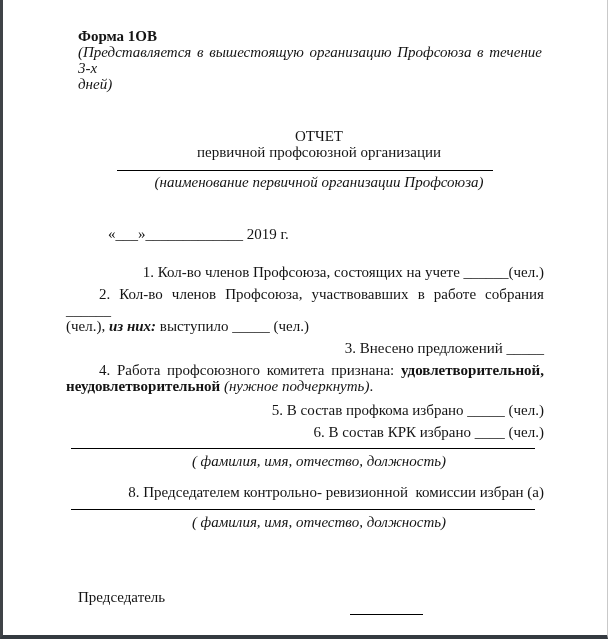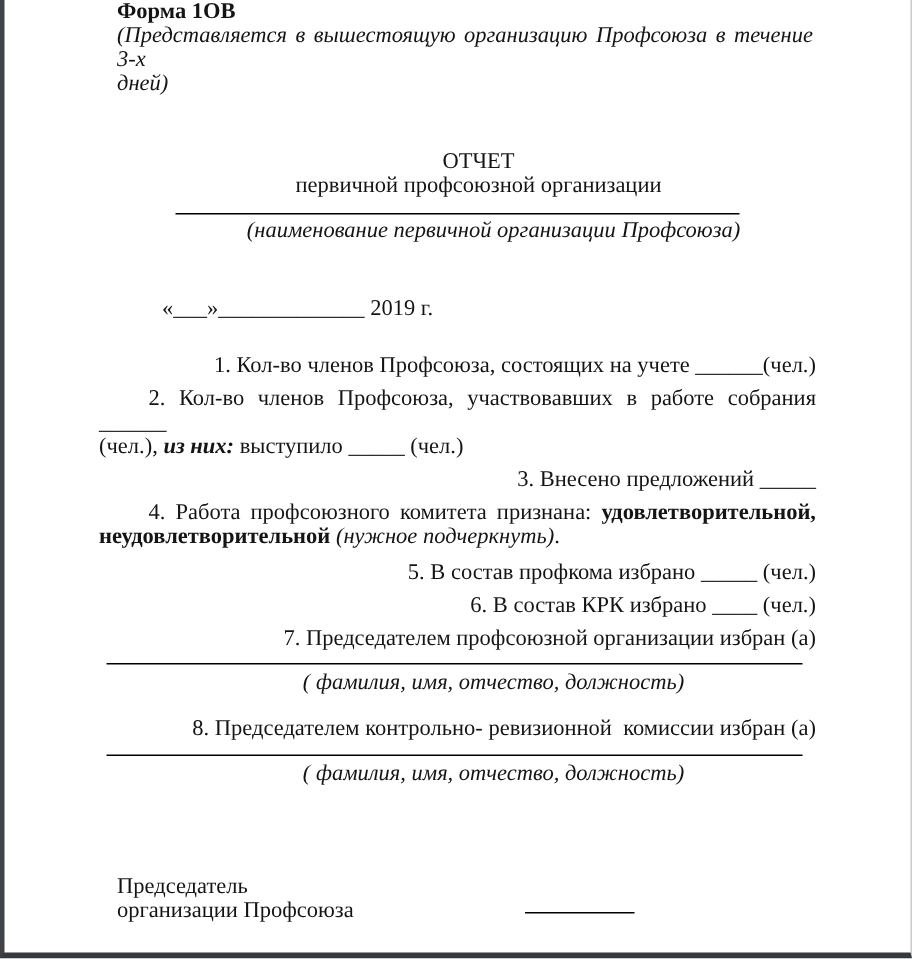--- a/index.html
+++ b/index.html
@@ -12,31 +12,31 @@
     border-left: 3px solid #3f4347;
     border-right: 1px solid #c9c9c9;
     border-bottom: 4px solid #343a40;
     font-family: "Liberation Serif", serif;
     color: #141414;
     overflow: hidden;
   }
   .content {
     box-sizing: border-box;
     width: 100%;
-    padding: 0 63px 0 63px;
+    padding: 28px 63px 0 63px;
     font-size: 15px;
     line-height: 16px;
   }
   .indent12 { margin-left: 12px; margin-right: 2px; }
   .form-tag { font-weight: bold; }
   .note-l1 { font-style: italic; text-align: justify; text-align-last: justify; }
   .note-l2 { font-style: italic; }
   .title-block { margin-top: 36px; text-align: center; font-weight: normal; position: relative; left: 14px; }
   .org-line { margin: 10px auto 0 auto; width: 376px; height: 0; border-bottom: 1px solid #000; }
-  .caption { margin-top: 3px; text-align: center; font-style: italic; position: relative; left: 24px; }
+  .caption { margin-top: 3px; text-align: center; font-style: italic; position: relative; left: 14px; }
   .date-line { margin-top: 36px; text-indent: 42px; }
   .item { text-indent: 33px; text-align: right; }
   .just-last { text-align: justify; text-align-last: justify; }
   .mt22 { margin-top: 22px; }
   .mt8 { margin-top: 8px; }
   .mt6 { margin-top: 6px; }
   .mt15 { margin-top: 15px; }
   .mt4 { margin-top: 4px; }
   .em-bi { font-weight: bold; font-style: italic; margin-top: 15px; }
   .b { font-weight: bold; }
@@ -78,30 +78,28 @@
     <div class="item mt6 just-last">2. Кол-во членов Профсоюза, участвовавших в работе собрания ______</div>
     <div><span>(чел.), </span><span class="em-bi">из них:</span><span> выступило _____ (чел.)</span></div>
 
     <div class="item mt6">3. Внесено предложений _____</div>
 
     <div class="item mt6 just-last"><span>4. Работа профсоюзного комитета признана: </span><span class="b">удовлетворительной,</span></div>
     <div><span class="b">неудовлетворительной</span><span class="i"> (нужное подчеркнуть)</span><span>.</span></div>
 
     <div class="item mt8">5. В состав профкома избрано _____ (чел.)</div>
     <div class="item mt6">6. В состав КРК избрано ____ (чел.)</div>
-    <div class="item mt6">7. Председателем профсоюзной организации избран (а)</div>
 
     <div class="fio-line"></div>
     <div class="caption mt4">( фамилия, имя, отчество, должность)</div>
 
     <div class="item mt15">8. Председателем контрольно- ревизионной&nbsp; комиссии избран (а)</div>
 
     <div class="fio-line2"></div>
     <div class="caption mt4">( фамилия, имя, отчество, должность)</div>
 
     <div class="signature">
       <div>Председатель</div>
-      <div>организации Профсоюза</div>
       <div class="sig-line"></div>
     </div>
 
   </div>
 </div>
 
 </body></html>

